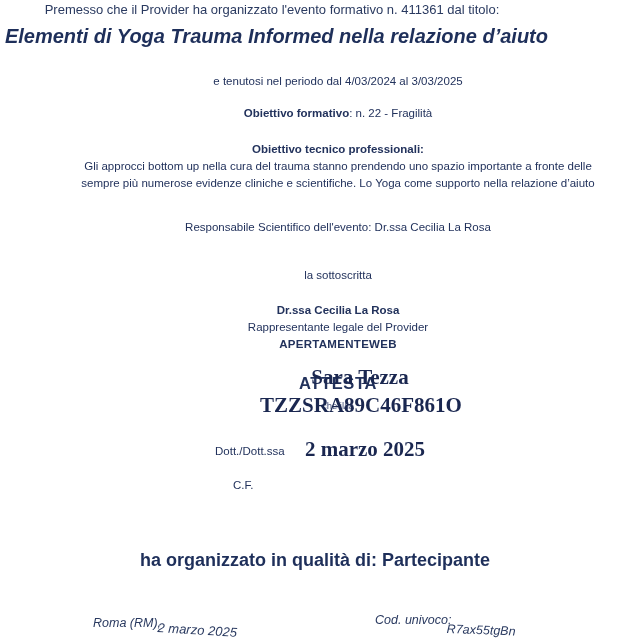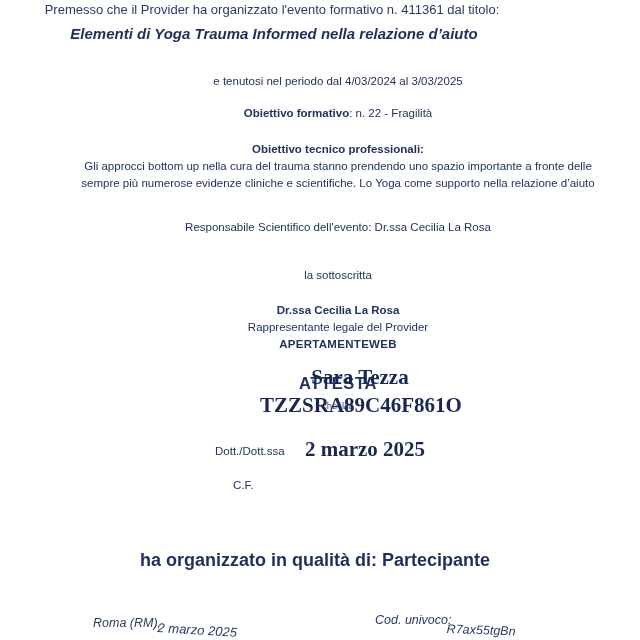--- a/index.html
+++ b/index.html
@@ -13,21 +13,21 @@
   .page { position: absolute; inset: 0; background: #ffffff; }
 
   
   .tline {
     position: absolute;
     left: 28px; width: 620px;
     text-align: center;
     color: #22325c;
   }
   .premise   { top: 2px;  left: 0; width: 544px; font-size: 13px; color: #2a3a60; }
-  .title     { top: 25px; left: 0; width: 548px; font-size: 15px; font-weight: bold; font-style: italic; color: #1e2f5a; }
+  .title     { top: 25px; left: 0; width: 548px; font-size: 20px; font-weight: bold; font-style: italic; color: #1e2f5a; text-align: right; }
   .period    { top: 75px;  font-size: 11.5px; }
   .objective { top: 107px; font-size: 11.5px; }
   .objective .lbl { font-weight: bold; text-align: right; }
   .comp-label{ top: 143px; font-size: 11.5px; font-weight: bold; }
   .comp-l1   { top: 160px; font-size: 11.5px; }
   .comp-l2   { top: 177px; font-size: 11.5px; }
   .responsible { top: 221px; font-size: 11.5px; }
   .undersigned { top: 269px; font-size: 11.5px; }
   .rep-name  { top: 304px; font-size: 11.5px; font-weight: bold; }
   .rep-role  { top: 321px; font-size: 11.5px; }

